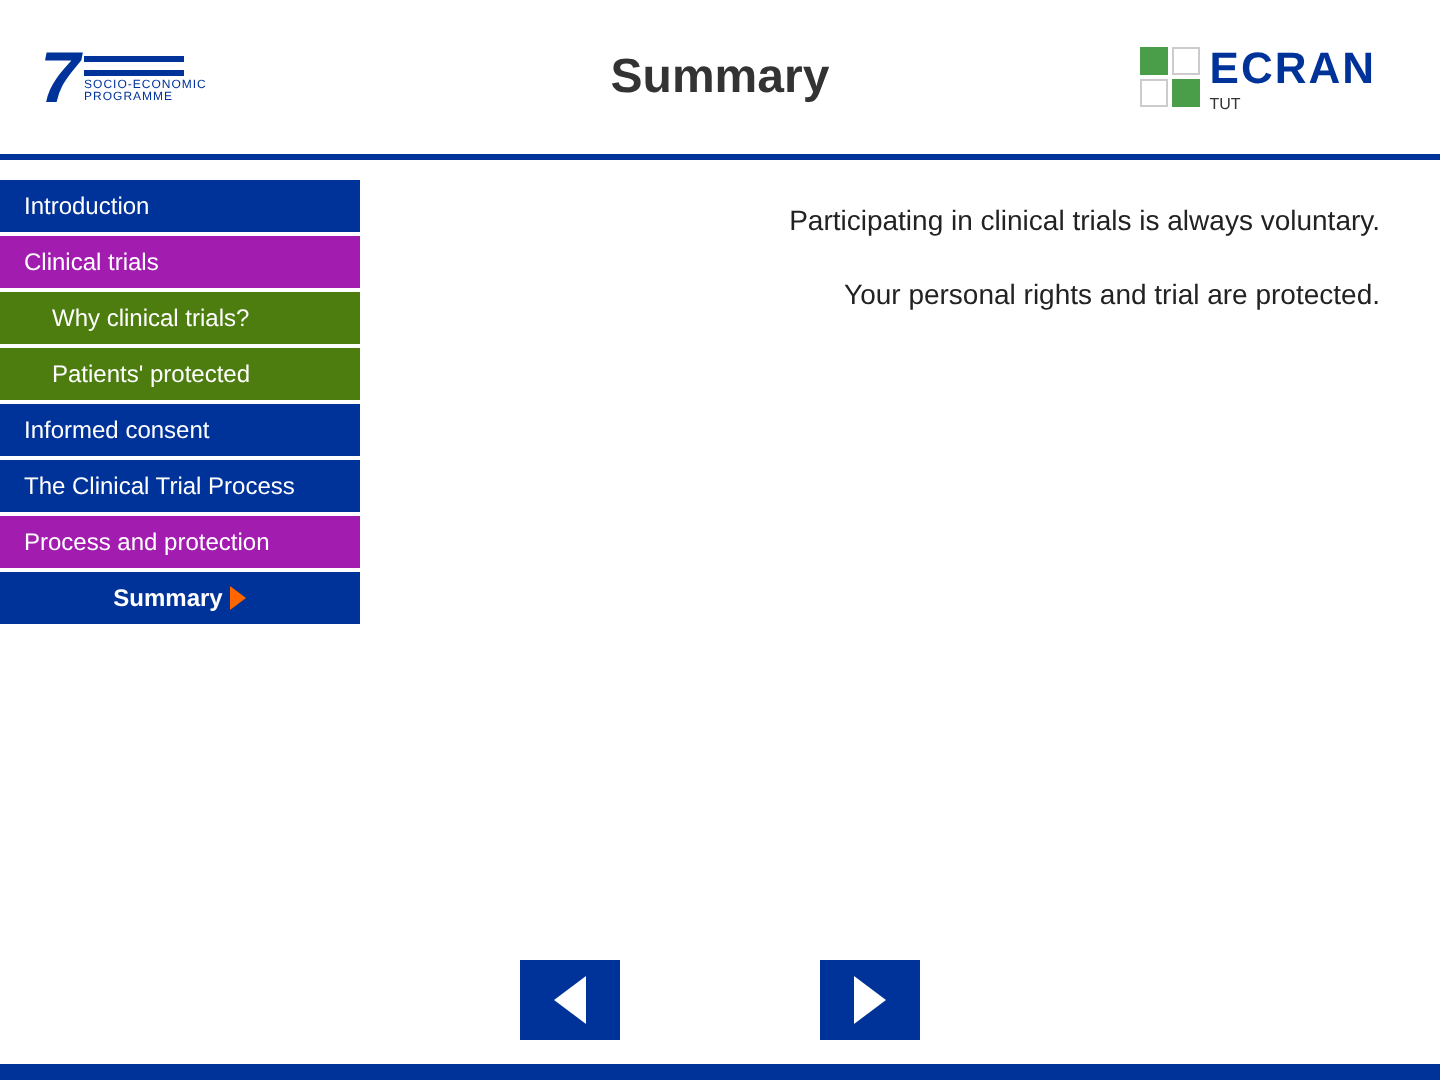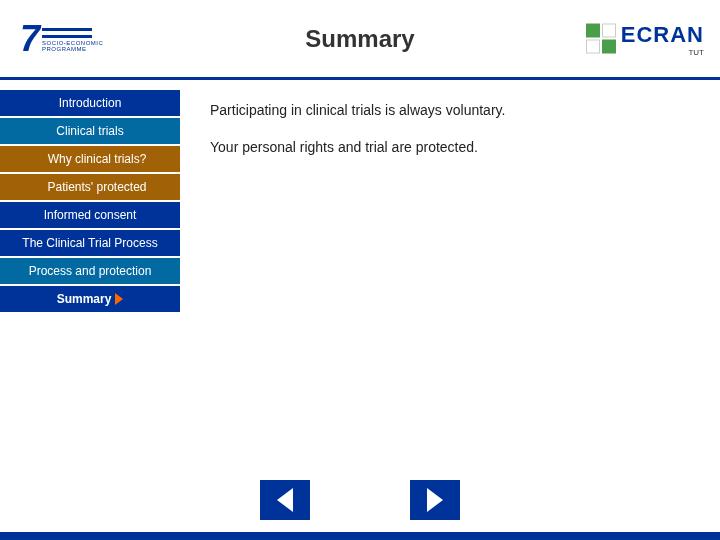--- a/index.html
+++ b/index.html
@@ -61,21 +61,21 @@
     }
 
     .page-title {
       font-size: 24px;
       font-weight: bold;
       color: #333;
     }
 
     .logo-right {
       position: absolute;
-      right: 16px;
+      right: 32px;
       top: 50%;
       transform: translateY(-50%);
       display: flex;
       align-items: center;
     }
 
     .ecran-squares {
       display: grid;
       grid-template-columns: 1fr 1fr;
       grid-template-rows: 1fr 1fr;
@@ -94,21 +94,21 @@
     .ecran-label {
       font-size: 22px;
       font-weight: bold;
       color: #003399;
       letter-spacing: 1px;
     }
 
     .ecran-sub {
       font-size: 8px;
       color: #333;
-      text-align: right;
+      text-align: left;
     }
 
     
     .bottom-bar {
       position: absolute;
       bottom: 0;
       width: 100%;
       height: 8px;
       background: #003399;
     }
@@ -128,26 +128,26 @@
       flex-direction: column;
       gap: 2px;
     }
 
     .sidebar-item {
       padding: 6px 12px;
       font-size: 12px;
       cursor: pointer;
       border-radius: 0;
       color: #fff;
-      text-align: center;
+      text-align: left;
     }
 
     .sidebar-item.blue { background: #003399; }
-    .sidebar-item.light-blue { background: #0369a1; }
-    .sidebar-item.mid-blue { background: #a16207; padding-left: 26px; }
+    .sidebar-item.light-blue { background: #a21caf; }
+    .sidebar-item.mid-blue { background: #4d7c0f; padding-left: 26px; }
 
     .sidebar-item.summary-item {
       background: #003399;
       font-weight: bold;
       display: flex;
       align-items: center;
       justify-content: center;
       gap: 4px;
     }
 
@@ -159,20 +159,21 @@
       border-left: 8px solid #ff6600;
     }
 
     
     .content {
       flex: 1;
       padding: 20px 30px;
       display: flex;
       flex-direction: column;
       gap: 16px;
+      align-items: flex-end;
     }
 
     .content-paragraph {
       font-size: 14px;
       line-height: 1.5;
       color: #222;
     }
 
     
     .nav-buttons {

